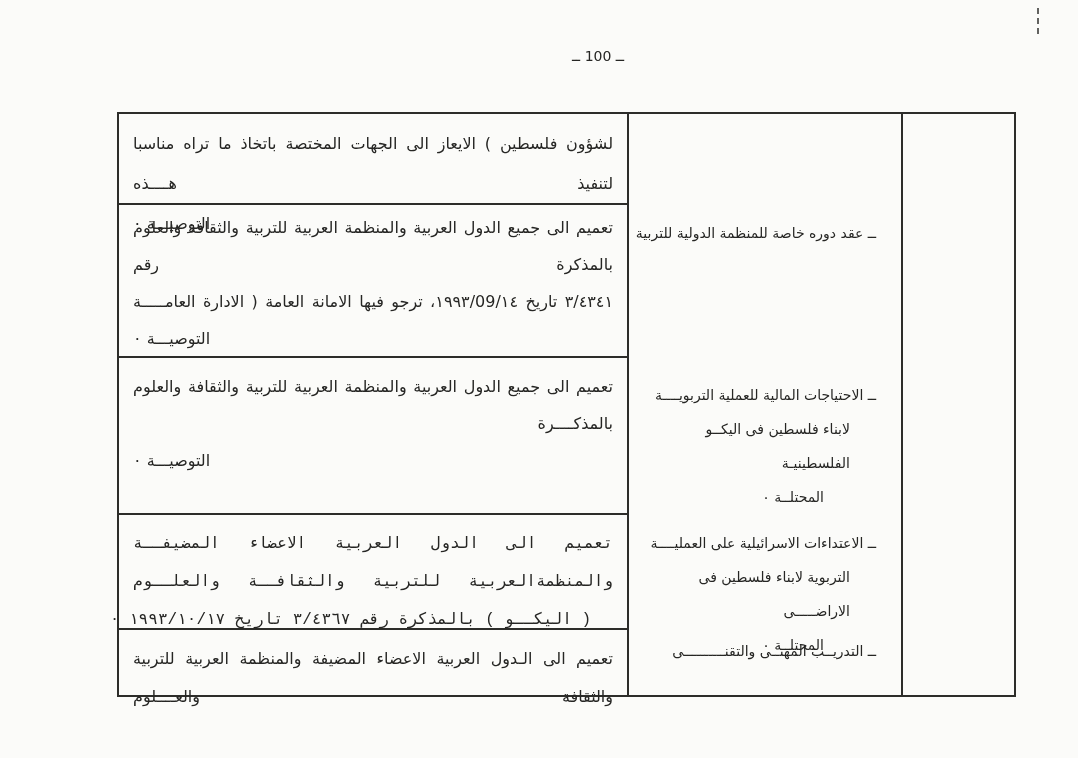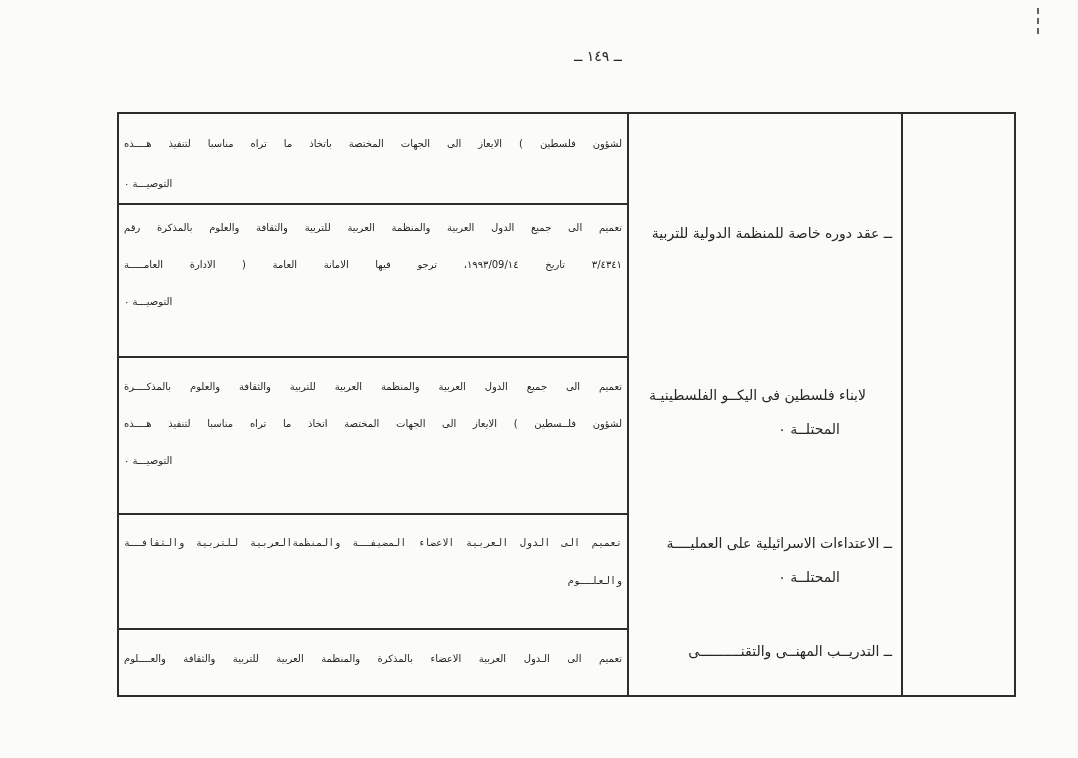--- a/index.html
+++ b/index.html
@@ -22,39 +22,39 @@
   .doc-table{
     position:absolute;left:117px;top:112px;width:895px;height:581px;
     border:2px solid #2d2d2a;background:transparent;
   }
   .vline{position:absolute;top:0;bottom:0;width:2px;background:#2d2d2a;}
   .v1{left:508px;}
   .v2{left:782px;}
   .hline{position:absolute;left:0;width:510px;height:2px;background:#2d2d2a;}
   .h1{top:89px}.h2{top:242px}.h3{top:399px}.h4{top:514px}
   .cell{position:absolute;direction:rtl;box-sizing:border-box;}
-  .detail{left:0;width:508px;padding:0 5px;font-size:10px;}
+  .detail{left:0;width:508px;padding:0 14px;font-size:16px;}
   .d1{top:10px;line-height:40px;}
   .d2{top:95px;line-height:37px;}
   .d3{top:254px;line-height:37px;}
   .d4{top:411px;line-height:38px;font-family:Liberation Mono, monospace;}
   .d5{top:526px;line-height:38px;}
-  .topic{left:511px;width:271px;padding:0 9px 0 4px;font-size:14px;line-height:34px;}
+  .topic{left:511px;width:271px;padding:0 25px 0 4px;font-size:14px;line-height:34px;}
   .t1{top:102px}.t2{top:264px}.t3{top:412px}.t4{top:520px}
   .ln{text-align:right;white-space:normal;}
   .j{text-align:justify;text-align-last:justify;}
   .tawsiya{text-align:left;padding-right:246px;white-space:nowrap;}
   .memo2{text-align:right;padding-right:22px;white-space:nowrap;}
   .cont{padding-right:26px;}
   .mohtalla{padding-right:52px;white-space:nowrap;}
 </style>
 </head>
 <body>
 
-<div class="page-number">ــ ١٤٩ ــ</div>
+<div class="page-number">ــ 100 ــ</div>
 <div class="scan-mark"></div>
 
 <div class="doc-table">
   <div class="vline v1"></div>
   <div class="vline v2"></div>
   <div class="hline h1"></div>
   <div class="hline h2"></div>
   <div class="hline h3"></div>
   <div class="hline h4"></div>
 
@@ -67,35 +67,37 @@
     <div class="ln j">تعميم الى جميع الدول العربية والمنظمة العربية للتربية والثقافة والعلوم بالمذكرة رقم</div>
     <div class="ln j">٣/٤٣٤١ تاريخ ١٩٩٣/09/١٤، ترجو فيها الامانة العامة ( الادارة العامـــــة</div>
     <div class="ln tawsiya">التوصيـــة ٠</div>
   </div>
   <div class="cell topic t1">
     <div class="ln">ــ عقد دوره خاصة للمنظمة الدولية للتربية</div>
   </div>
 
   <div class="cell detail d3">
     <div class="ln j">تعميم الى جميع الدول العربية والمنظمة العربية للتربية والثقافة والعلوم بالمذكــــرة</div>
-    <div class="ln j">لشؤون فلــسطين ) الايعاز الى الجهات المختصة اتخاذ ما تراه مناسبا لتنفيذ هــــذه</div>
     <div class="ln tawsiya">التوصيـــة ٠</div>
   </div>
   <div class="cell topic t2">
+    <div class="ln">ــ الاحتياجات المالية للعملية التربويــــة</div>
     <div class="ln cont">لابناء فلسطين فى اليكــو الفلسطينيـة</div>
     <div class="ln mohtalla">المحتلــة ٠</div>
   </div>
 
   <div class="cell detail d4">
     <div class="ln j">تعميم الى الدول العربية الاعضاء المضيفــة والمنظمةالعربية للتربية والثقافــة والعلــوم</div>
+    <div class="ln memo2">( اليكــو ) بالمذكرة رقم ٣/٤٣٦٧ تاريخ ١٩٩٣/١٠/١٧ ٠</div>
   </div>
   <div class="cell topic t3">
     <div class="ln">ــ الاعتداءات الاسرائيلية على العمليــــة</div>
+    <div class="ln cont">التربوية لابناء فلسطين فى الاراضـــــى</div>
     <div class="ln mohtalla">المحتلــة ٠</div>
   </div>
 
   <div class="cell detail d5">
-    <div class="ln j">تعميم الى الـدول العربية الاعضاء بالمذكرة والمنظمة العربية للتربية والثقافة والعــــلوم</div>
+    <div class="ln j">تعميم الى الـدول العربية الاعضاء المضيفة والمنظمة العربية للتربية والثقافة والعــــلوم</div>
   </div>
   <div class="cell topic t4">
     <div class="ln">ــ التدريــب المهنــى والتقنــــــــــى</div>
   </div>
 </div>
 
 </body></html>

